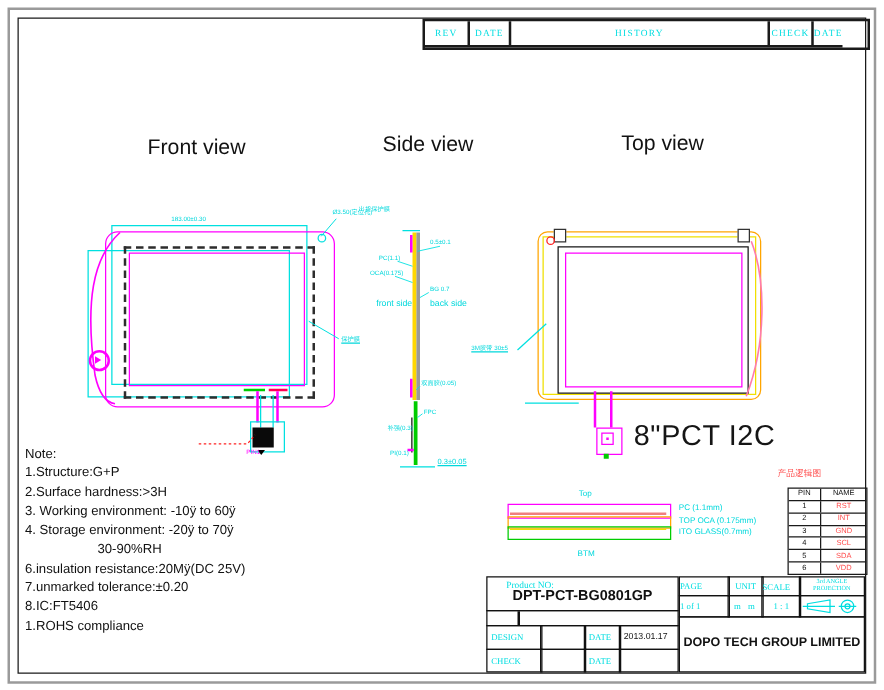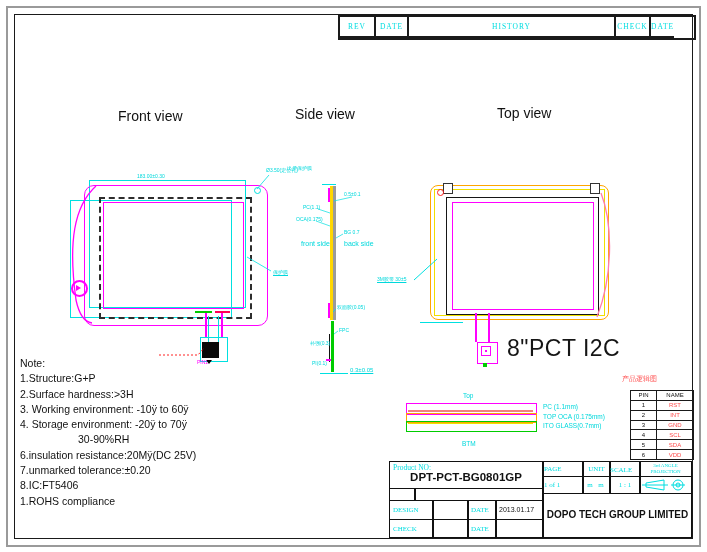--- a/index.html
+++ b/index.html
@@ -11,21 +11,21 @@
   .inner-frame{left:14px;top:14px;width:677px;height:523px;border:1.5px solid #1a1a1a;}
   
   .rev-table{left:338px;top:15px;width:354px;height:21px;border:2px solid #1a1a1a;display:flex;flex-direction:row;}
   .rev-row{display:flex;flex:1;}
   .rev-row.hdr{border-bottom:2px solid #1a1a1a;}
   .rev-cell{border-right:2px solid #1a1a1a;display:flex;align-items:center;justify-content:center;}
   .rev-cell:last-child{border-right:none;}
   .cad{font-family:"Liberation Serif",serif;color:#00dde0;}
   .rev-cell span{font-size:7.5px;letter-spacing:1px;}
   
-  .view-title{font-size:14px;color:#111;}
+  .view-title{font-size:17px;color:#111;}
   
   .cyl{border:1px solid #00e0e0;}
   .mag{border:1.2px solid #ff00ff;}
   .tiny{font-size:5px;color:#00d8dc;white-space:nowrap;line-height:1.1;}
   .tiny-mag{font-size:5px;color:#ff00ff;white-space:nowrap;}
   
   .notes{left:20px;top:356px;width:360px;font-size:10.5px;color:#111;line-height:15.3px;}
   .notes .indent{padding-left:58px;}
   
   .stk-label{font-size:6.5px;color:#00d8dc;white-space:nowrap;}
@@ -96,21 +96,21 @@
   <div class="abs" style="left:215px;top:311px;width:15px;height:2px;background:#ff0055"></div>
   <div class="abs" style="left:205px;top:313px;width:1.5px;height:25px;background:#ff00ff"></div>
   <div class="abs" style="left:221px;top:313px;width:1.5px;height:25px;background:#ff00ff"></div>
   <div class="abs" style="left:208px;top:316px;width:1px;height:26px;background:#00e0e0"></div>
   <div class="abs" style="left:218px;top:316px;width:1px;height:26px;background:#00e0e0"></div>
   <div class="abs" style="left:200px;top:337px;width:26px;height:23px;border:1px solid #00e0e0"></div>
   <div class="abs" style="left:202px;top:342px;width:17px;height:16px;background:#0a0a0a"></div>
   <div class="abs tiny-mag z6" style="left:197px;top:359px">PIN1</div>
   <div class="abs" style="left:206px;top:360px;width:0;height:0;border-top:4px solid #000;border-left:3px solid transparent;border-right:3px solid transparent"></div>
 
-  <div class="abs view-title" style="left:295px;top:106px">Side view</div>
+  <div class="abs view-title" style="left:306px;top:106px">Side view</div>
   <div class="abs" style="left:322px;top:184px;width:14px;height:1px;background:#00e0e0"></div>
   <div class="abs" style="left:333px;top:186px;width:3px;height:134px;background:#9a9a9a"></div>
   <div class="abs" style="left:330px;top:186px;width:2.5px;height:134px;background:#ffd700"></div>
   <div class="abs" style="left:328px;top:188px;width:2px;height:14px;background:#ff00ff"></div>
   <div class="abs" style="left:328px;top:303px;width:2px;height:15px;background:#ff00ff"></div>
   <div class="abs" style="left:331px;top:321px;width:2.5px;height:51px;background:#00cc00"></div>
   <div class="abs" style="left:328.5px;top:334px;width:1.5px;height:28px;background:#111"></div>
   <div class="abs" style="left:326px;top:359px;width:5px;height:2px;background:#ff00ff"></div>
   <div class="abs" style="left:320px;top:373px;width:28px;height:1px;background:#00e0e0"></div>
   <div class="abs tiny z6" style="left:344px;top:192px">0.5±0.1</div>
@@ -213,21 +213,21 @@
     <div>3. Working environment: -10ÿ to 60ÿ</div>
     <div>4. Storage environment: -20ÿ to 70ÿ</div>
     <div class="indent">30-90%RH</div>
     <div>6.insulation resistance:20Mÿ(DC 25V)</div>
     <div>7.unmarked tolerance:±0.20</div>
     <div>8.IC:FT5406</div>
     <div>1.ROHS compliance</div>
   </div>
 
   <div class="tb-cell" style="left:389px;top:461px;width:154px;height:28px">
-    <div class="cad tb-lab" style="position:absolute;left:3px;top:1px;font-size:7.5px">Product NO:</div>
+    <div class="cad tb-lab" style="position:absolute;left:15px;top:1px;font-size:7.5px">Product NO:</div>
     <div style="position:absolute;left:0;top:9px;width:100%;text-align:center;font-size:11.5px;font-weight:bold;color:#111">DPT-PCT-BG0801GP</div>
   </div>
   <div class="tb-cell" style="left:389px;top:488px;width:154px;height:13px">
     <div style="position:absolute;left:24px;top:0;width:1.5px;height:100%;background:#111"></div>
   </div>
   <div class="tb-cell" style="left:389px;top:500px;width:45px;height:20px">
     <div class="cad tb-lab" style="position:absolute;left:3px;top:5px">DESIGN</div>
   </div>
   <div class="tb-cell" style="left:432px;top:500px;width:37px;height:20px"></div>
   <div class="tb-cell" style="left:467px;top:500px;width:30px;height:20px">

